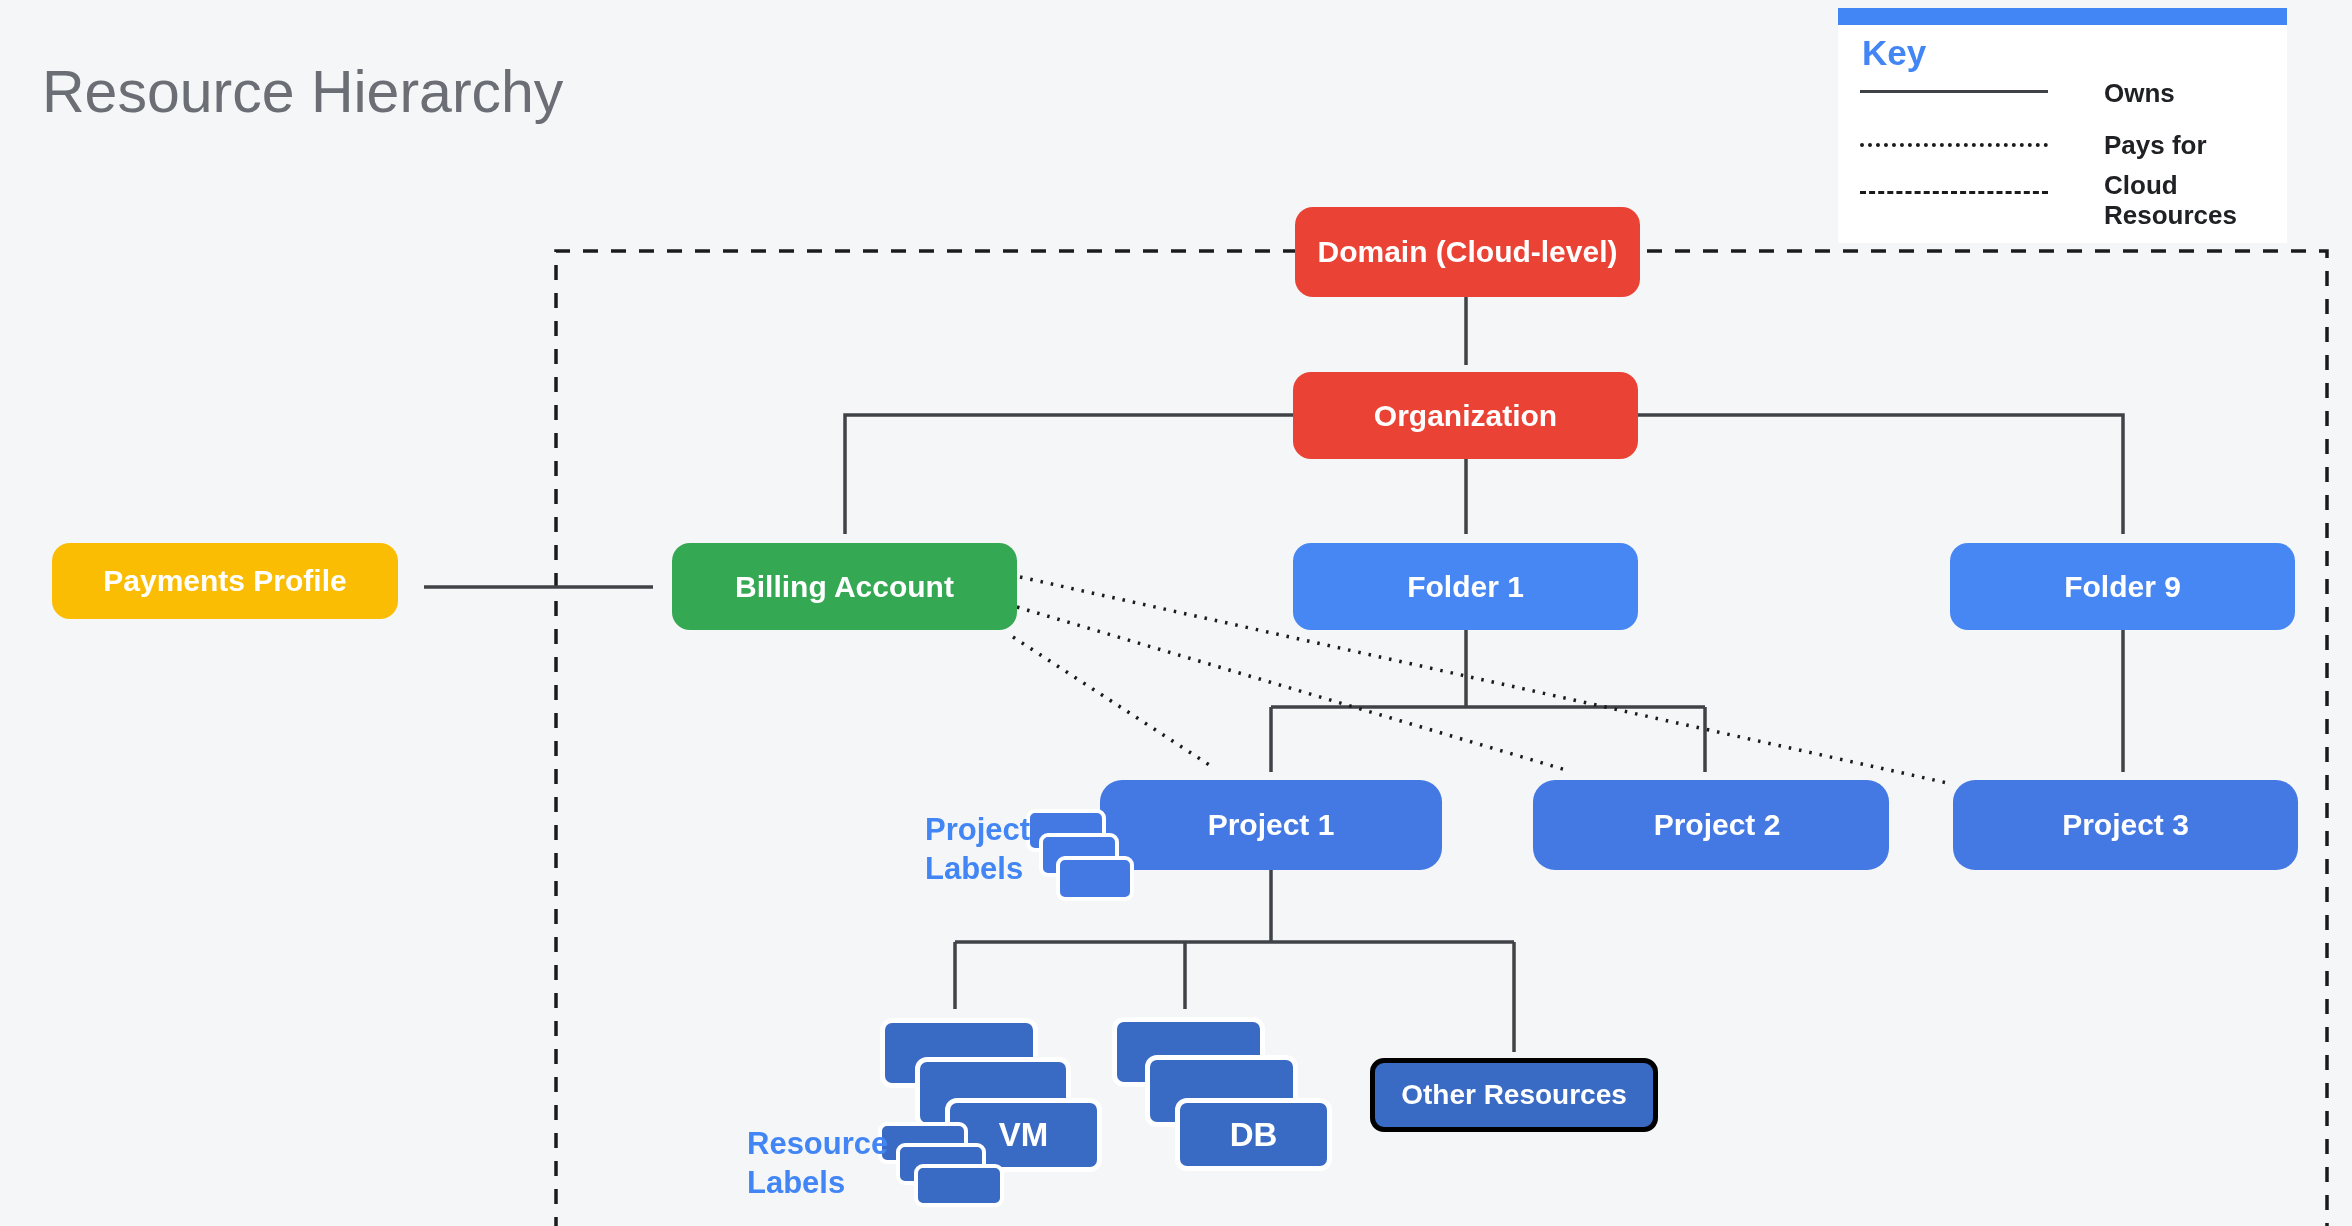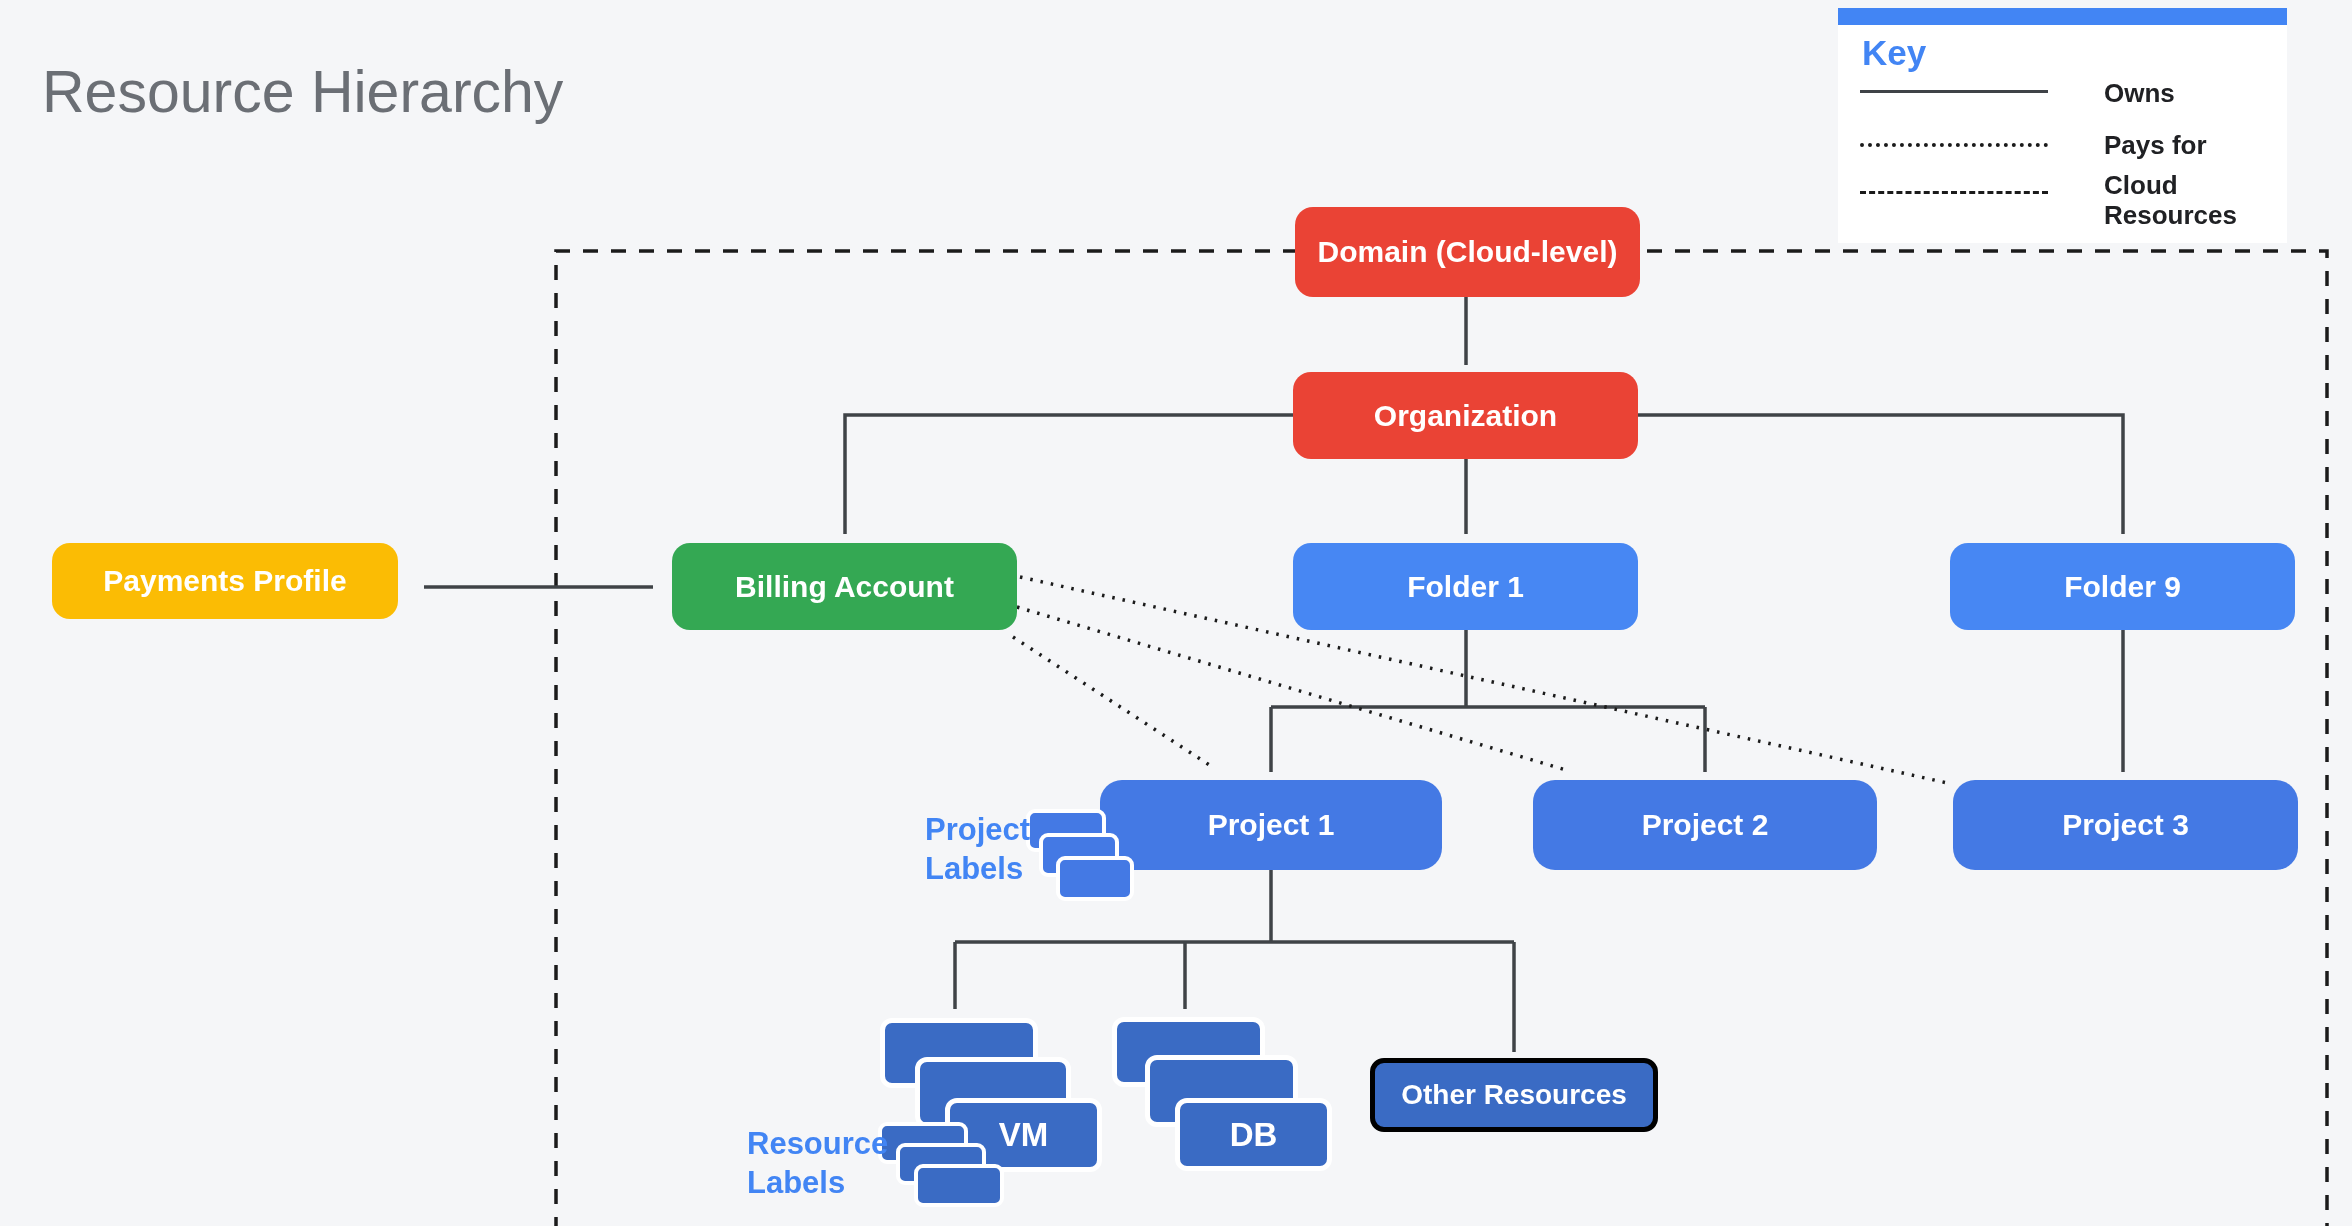--- a/index.html
+++ b/index.html
@@ -110,21 +110,21 @@
 
 <div class="page-title">Resource Hierarchy</div>
 
 <div class="node red" style="left:1295px;top:175px;width:345px;height:90px;margin-top:32px;">Domain (Cloud-level)</div>
 <div class="node red" style="left:1293px;top:372px;width:345px;height:87px;">Organization</div>
 <div class="node yellow" style="left:52px;top:543px;width:346px;height:76px;">Payments Profile</div>
 <div class="node green" style="left:672px;top:543px;width:345px;height:87px;">Billing Account</div>
 <div class="node folder-blue" style="left:1293px;top:543px;width:345px;height:87px;">Folder 1</div>
 <div class="node folder-blue" style="left:1950px;top:543px;width:345px;height:87px;">Folder 9</div>
 <div class="node project-blue" style="left:1100px;top:780px;width:342px;height:90px;border-radius:22px;">Project 1</div>
-<div class="node project-blue" style="left:1533px;top:780px;width:344px;height:90px;border-radius:22px;">Project 2</div>
+<div class="node project-blue" style="left:1533px;top:780px;width:344px;height:90px;border-radius:22px;padding-left:12px;">Project 2</div>
 <div class="node project-blue" style="left:1953px;top:780px;width:345px;height:90px;border-radius:22px;">Project 3</div>
 
 <div class="card" style="left:880px;top:1018px;width:158px;height:70px;"></div>
 <div class="card" style="left:915px;top:1057px;width:156px;height:71px;"></div>
 <div class="card" style="left:945px;top:1098px;width:157px;height:74px;">VM</div>
 
 <div class="card" style="left:1112px;top:1017px;width:153px;height:70px;"></div>
 <div class="card" style="left:1145px;top:1055px;width:153px;height:72px;"></div>
 <div class="card" style="left:1175px;top:1098px;width:157px;height:73px;">DB</div>
 

